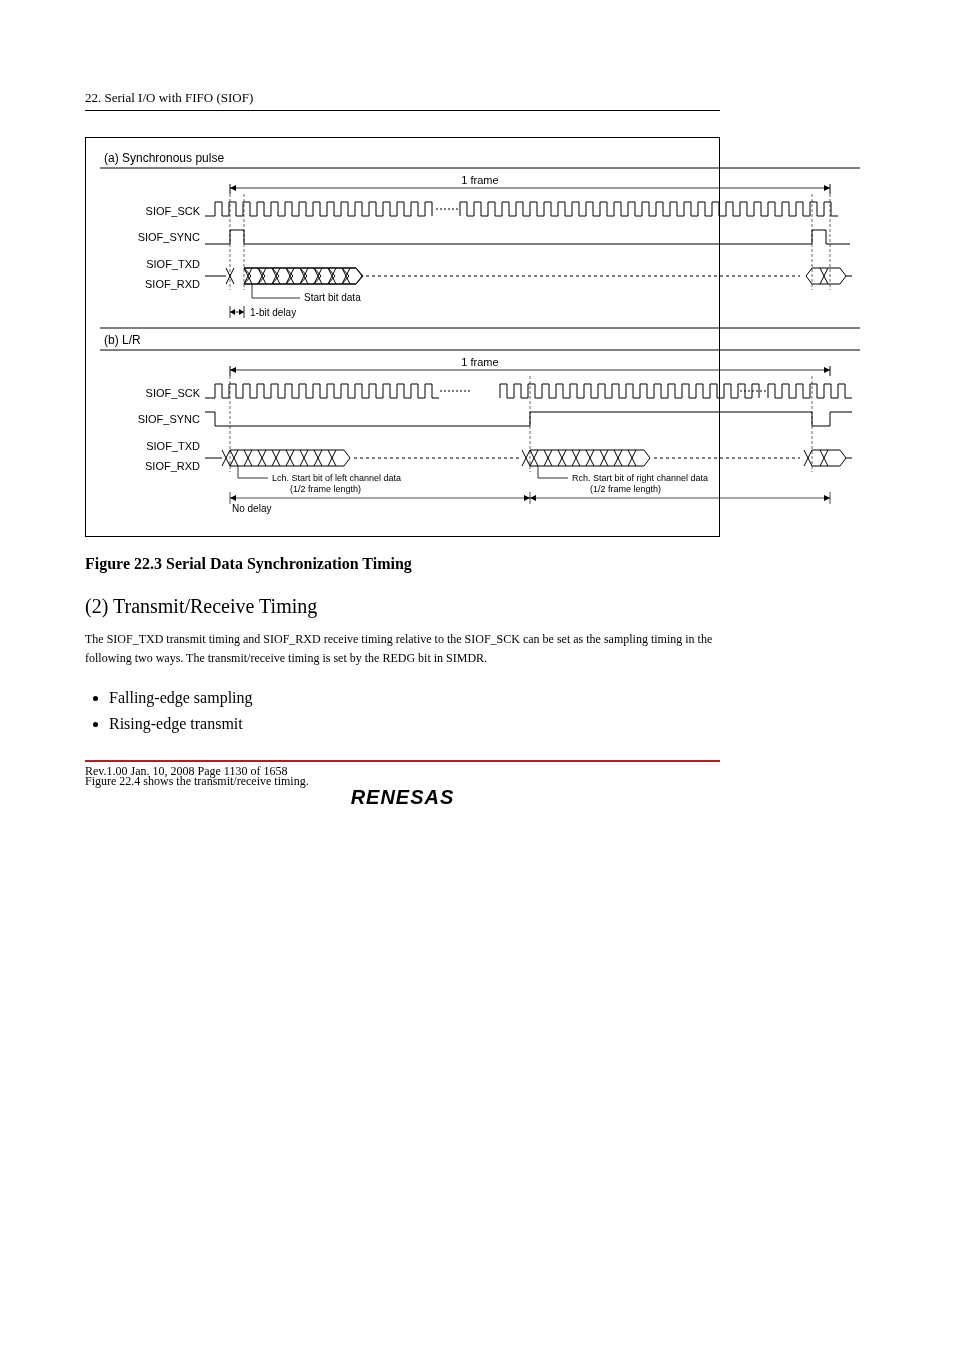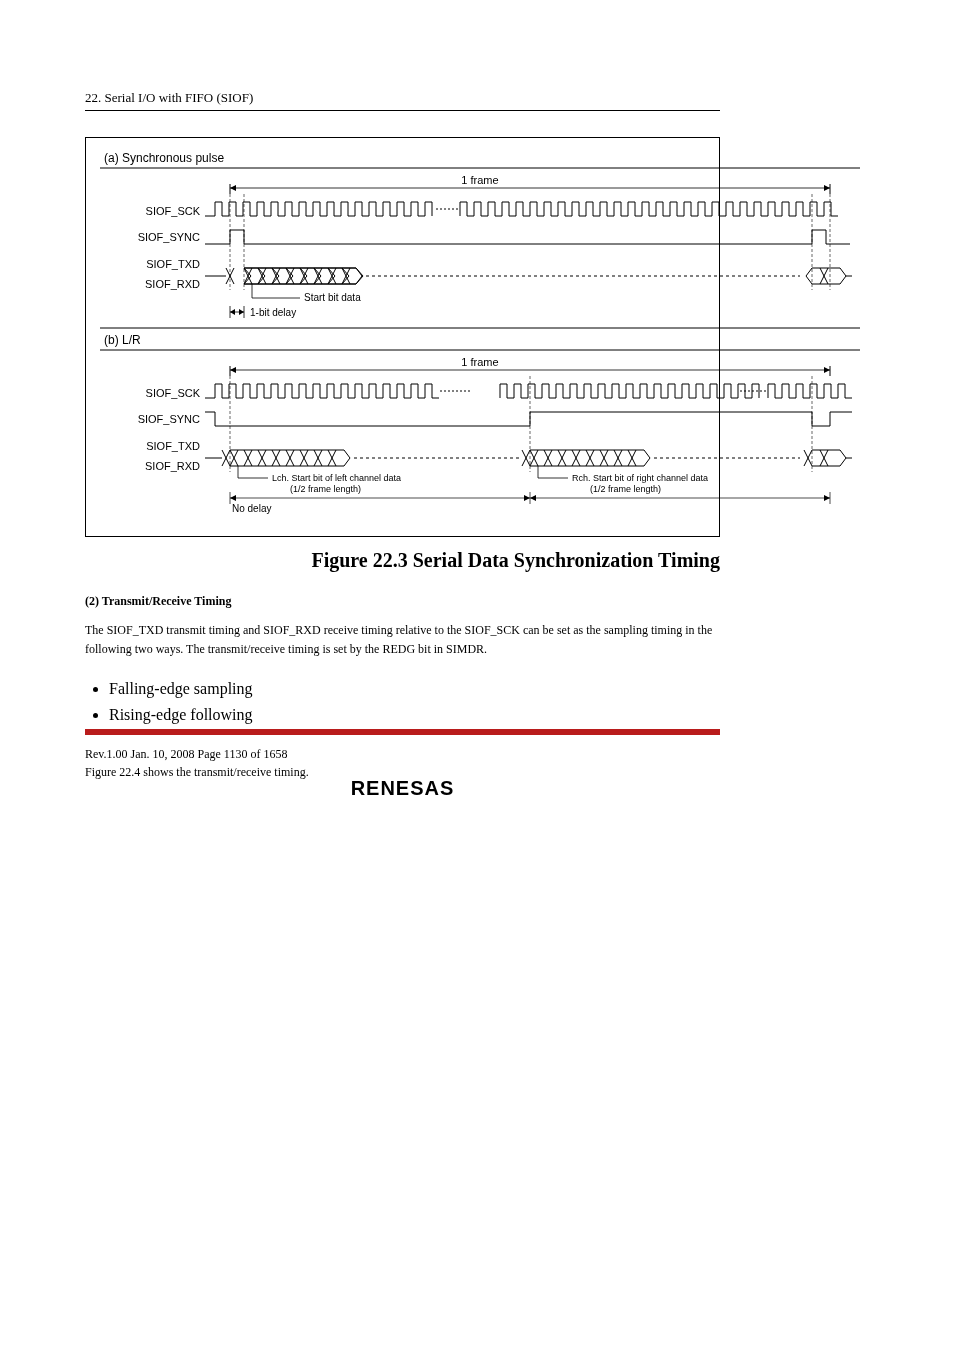--- a/index.html
+++ b/index.html
@@ -23,28 +23,28 @@
     font-size: 13px;
   }
   .figure-box {
     border: 1.5px solid #000;
     padding: 10px 4px 8px 14px;
   }
   .diagram-svg {
     display: block;
   }
   .figure-caption {
-    text-align: right;
+    text-align: left;
     font-weight: bold;
+    font-size: 16px;
+    margin: 18px 0 22px 0;
+  }
+  .section-heading {
+    font-weight: normal;
     font-size: 20px;
-    margin: 12px 0 22px 0;
-  }
-  .section-heading {
-    font-weight: bold;
-    font-size: 12px;
   }
   .body-para {
     font-size: 12px;
     line-height: 1.55;
     margin-bottom: 18px;
   }
   ul.body-list {
     margin: 0 0 36px 0;
     padding-left: 24px;
   }
@@ -52,31 +52,32 @@
     font-size: 16px;
     line-height: 1.6;
   }
   .footer-block {
     position: absolute;
     bottom: 60px;
     left: 85px;
     right: 80px;
   }
   .footer-rule {
-    border-top: 6px solid #b91c1c;
-    padding-top: 12px;
+    border-top: 2px solid #b91c1c;
+    padding-top: 2px;
     font-size: 12px;
     line-height: 1.3;
   }
   .renesas-logo {
     text-align: center;
     font-weight: bold;
+    font-style: italic;
     font-size: 20px;
     letter-spacing: 1px;
-    margin-top: 14px;
+    margin-top: 6px;
     font-family: Arial, Helvetica, sans-serif;
   }
   svg text {
     font-family: Arial, Helvetica, sans-serif;
   }
 </style>
 </head>
 <body>
 
 <div class="page">
@@ -263,21 +264,21 @@
   </div>
 
   <div class="figure-caption">Figure 22.3   Serial Data Synchronization Timing</div>
 
   <div class="section-heading">(2)    Transmit/Receive Timing</div>
 
   <p class="body-para">The SIOF_TXD transmit timing and SIOF_RXD receive timing relative to the SIOF_SCK can be set as the sampling timing in the following two ways. The transmit/receive timing is set by the REDG bit in SIMDR.</p>
 
   <ul class="body-list">
     <li>Falling-edge sampling</li>
-    <li>Rising-edge following</li>
+    <li>Rising-edge transmit</li>
   </ul>
 
   <p class="body-para">Figure 22.4 shows the transmit/receive timing.</p>
 
   <div class="footer-block">
     <div class="footer-rule">
       <div>Rev.1.00  Jan. 10, 2008  Page 1130 of 1658</div>
     </div>
     <div class="renesas-logo">RENESAS</div>
   </div>

